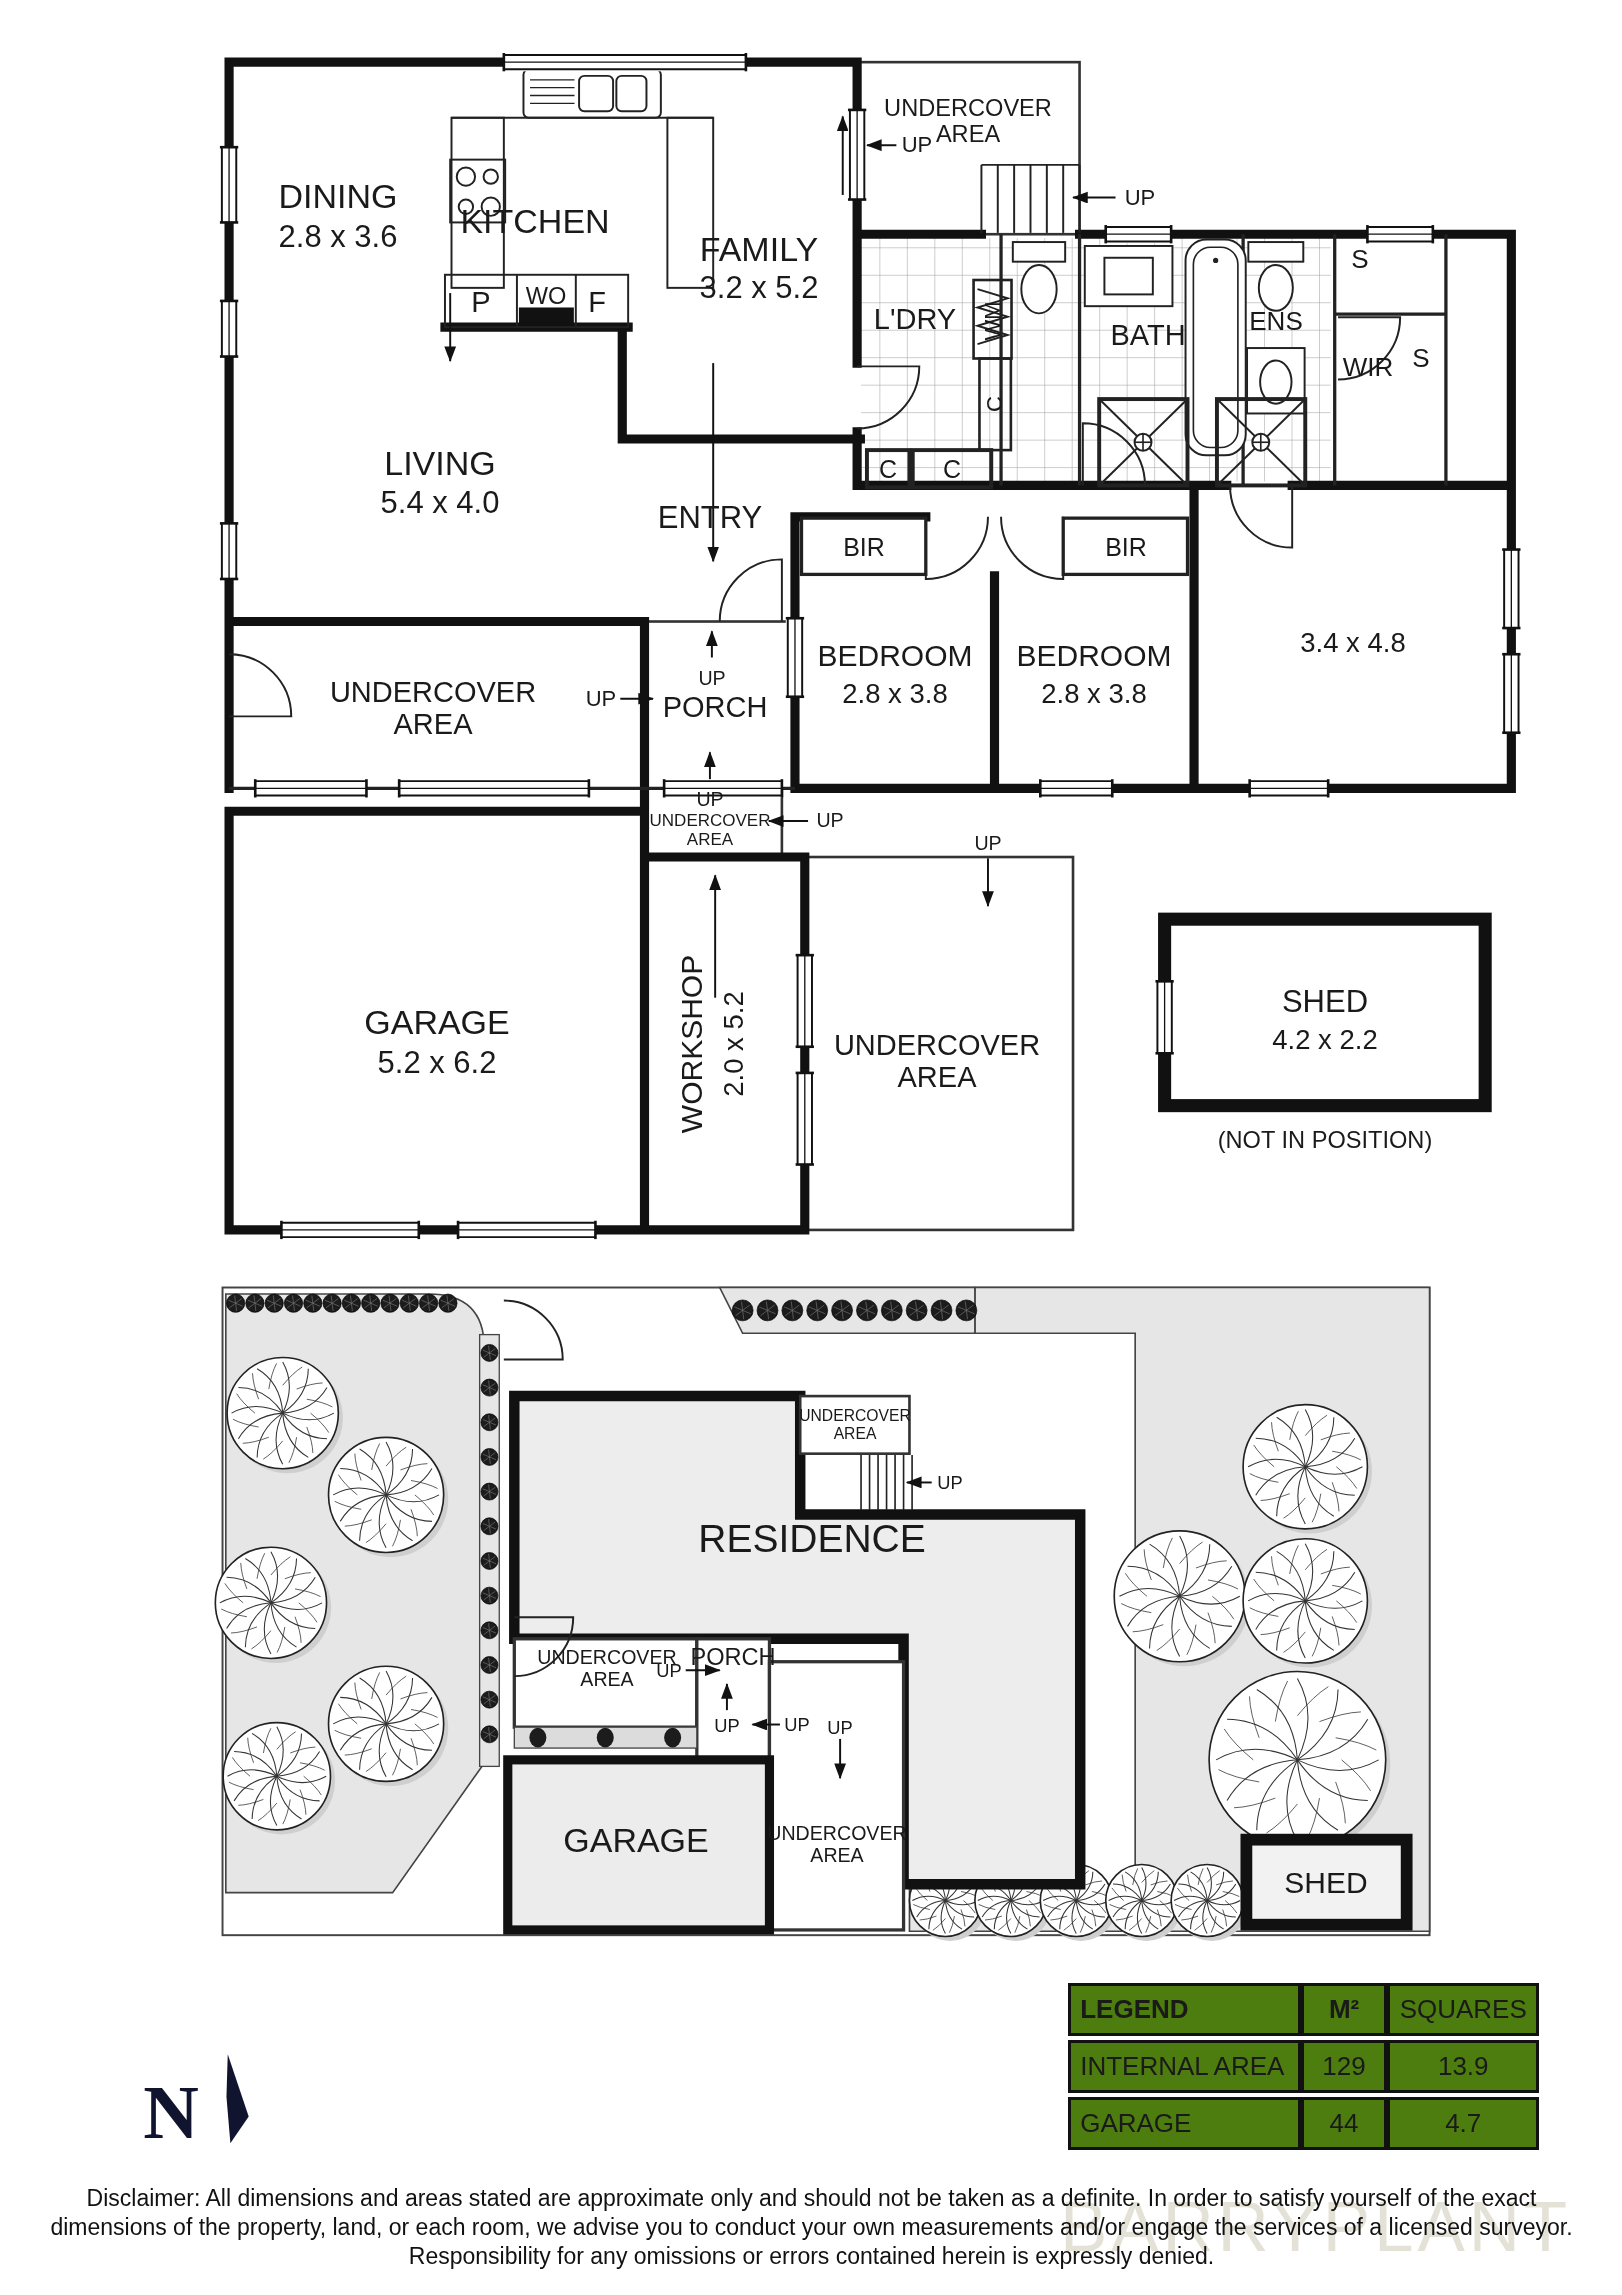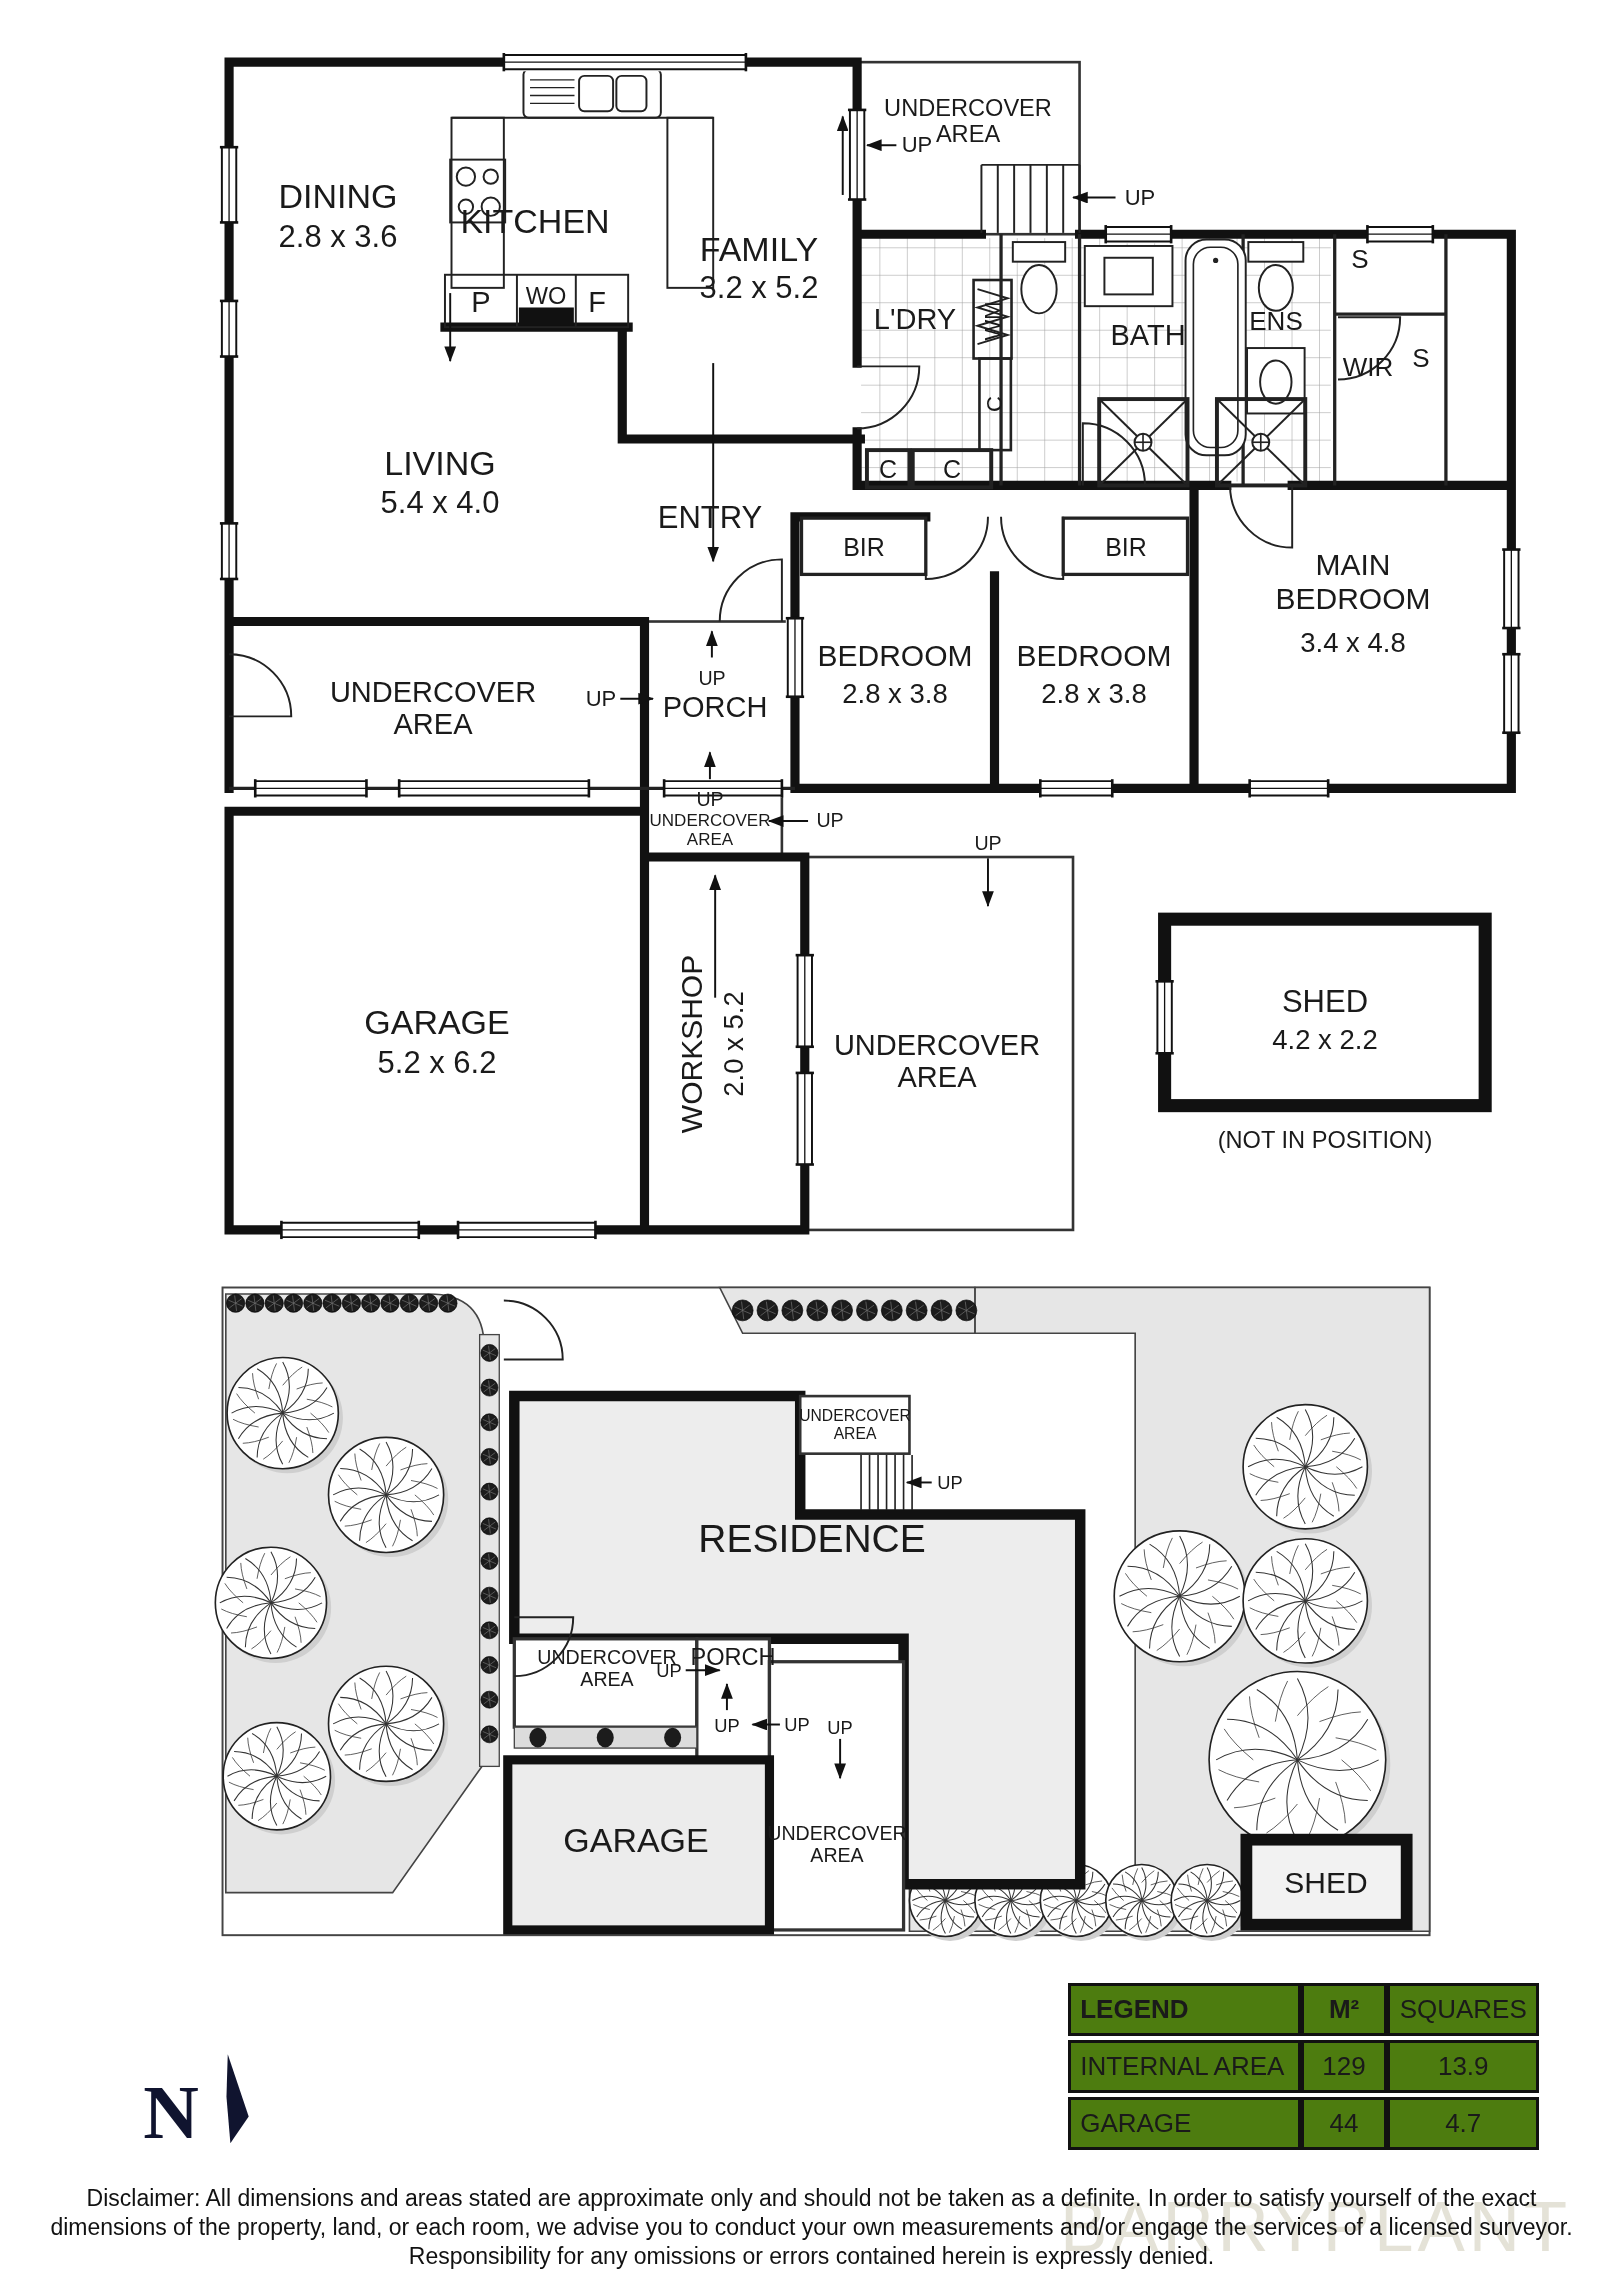--- a/index.html
+++ b/index.html
@@ -981,21 +981,20 @@
 <div class="lbl f52" style="left:440px;top:463px">LIVING</div>
 <div class="lbl f48" style="left:440px;top:503px">5.4 x 4.0</div>
 <div class="lbl f48" style="left:710px;top:518px">ENTRY</div>
 <div class="lbl f30" style="left:712px;top:679px">UP</div>
 <div class="lbl f38" style="left:864px;top:547px">BIR</div>
 <div class="lbl f38" style="left:1126px;top:547px">BIR</div>
 <div class="lbl f46" style="left:895px;top:656px">BEDROOM</div>
 <div class="lbl f42" style="left:895px;top:694px">2.8 x 3.8</div>
 <div class="lbl f46" style="left:1094px;top:656px">BEDROOM</div>
 <div class="lbl f42" style="left:1094px;top:694px">2.8 x 3.8</div>
-<div class="lbl wrap f46" style="left:1353px;top:582px;width:236px">MAIN BEDROOM</div>
 <div class="lbl f42" style="left:1353px;top:643px">3.4 x 4.8</div>
 <div class="lbl wrap f44" style="left:433px;top:708px;width:275px">UNDERCOVER AREA</div>
 <div class="lbl f34" style="left:601px;top:699px">UP</div>
 <div class="lbl f44" style="left:715px;top:707px">PORCH</div>
 <div class="lbl f30" style="left:710px;top:800px">UP</div>
 <div class="lbl wrap f26" style="left:710px;top:830px;width:170px">UNDERCOVER AREA</div>
 <div class="lbl f30" style="left:830px;top:821px">UP</div>
 <div class="lbl f30" style="left:988px;top:844px">UP</div>
 <div class="lbl f52" style="left:437px;top:1022px">GARAGE</div>
 <div class="lbl f48" style="left:437px;top:1063px">5.2 x 6.2</div>

